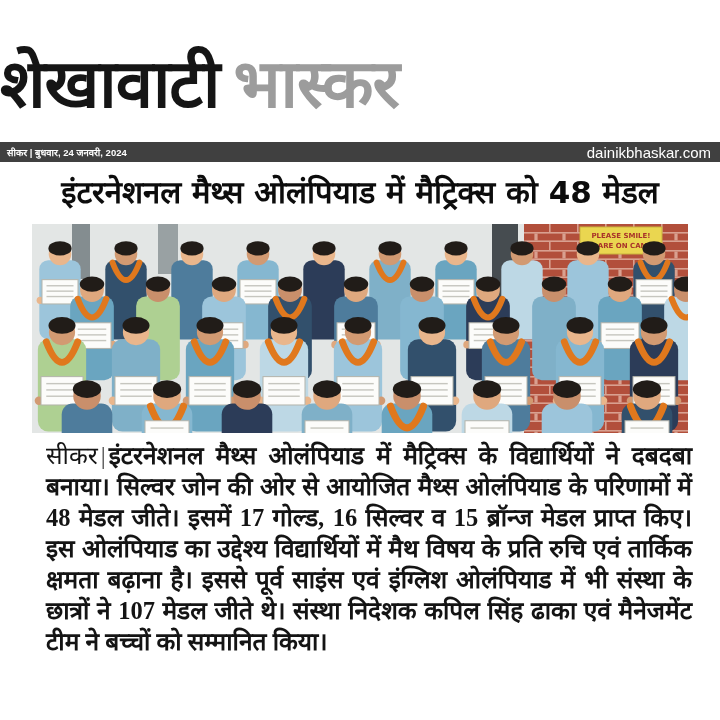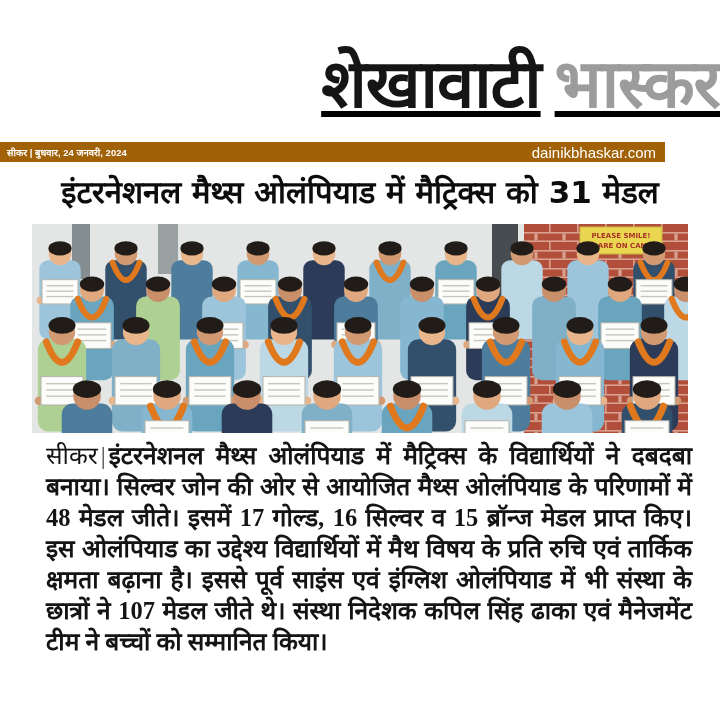--- a/index.html
+++ b/index.html
@@ -1,27 +1,27 @@
 <!DOCTYPE html>
 <html><head>
 <meta charset="utf-8">
 <style>
   html,body{margin:0;padding:0;background:#fff;}
   .page{position:relative;width:720px;height:720px;background:#ffffff;overflow:hidden;
         font-family:"Liberation Sans",sans-serif;}
 
   
-  .masthead{position:absolute;top:38px;left:0;width:100%;text-align:right;
+  .masthead{position:absolute;top:38px;left:0;width:100%;text-align:left;
             font-family:"DejaVu Sans",sans-serif;font-weight:bold;font-size:67px;
-            line-height:1.4;letter-spacing:-1px;white-space:nowrap;text-decoration:underline;}
+            line-height:1.4;letter-spacing:-1px;white-space:nowrap;}
   .masthead .black{color:#151515;}
   .masthead .gray{color:#9c9c9c;margin-left:14px;}
 
   
-  .infobar{position:absolute;top:142px;left:0;width:665px;height:20px;background:#a16207;color:#fff;}
+  .infobar{position:absolute;top:142px;left:0;width:720px;height:20px;background:#404040;color:#fff;}
   .infobar .left{position:absolute;left:7px;top:50%;transform:translateY(-50%);
                  font-size:9.5px;font-weight:bold;white-space:nowrap;}
   .infobar .center{position:absolute;left:52.5%;top:50%;transform:translate(-50%,-50%);
                    display:flex;align-items:center;gap:7px;font-size:11.5px;font-weight:bold;white-space:nowrap;}
   .sun{width:19px;height:19px;border-radius:50%;flex:0 0 auto;
        background:radial-gradient(circle at 35% 30%, #ffd95e 0%, #f2a71b 70%);}
   .infobar .right{position:absolute;right:9px;top:50%;transform:translateY(-50%);
                   font-size:15px;font-weight:normal;}
 
   
@@ -46,21 +46,21 @@
 
   <div class="masthead">
     <span class="black">शेखावाटी</span><span class="gray">भास्कर</span>
   </div>
 
   <div class="infobar">
     <span class="left">सीकर | बुधवार, 24 जनवरी, 2024</span>
     <span class="right">dainikbhaskar.com</span>
   </div>
 
-  <div class="headline">इंटरनेशनल मैथ्स ओलंपियाड में मैट्रिक्स को 31 मेडल</div>
+  <div class="headline">इंटरनेशनल मैथ्स ओलंपियाड में मैट्रिक्स को 48 मेडल</div>
 
   <svg id="photo-svg" class="photo" viewBox="0 0 656 209">
     <defs>
       <pattern id="brick" width="28" height="18" patternUnits="userSpaceOnUse">
         <rect width="28" height="18" fill="#b24f3b"></rect>
         <rect y="8" width="28" height="1.6" fill="#d9a090"></rect>
         <rect y="16.4" width="28" height="1.6" fill="#d9a090"></rect>
         <rect x="13" y="0" width="1.6" height="8" fill="#d9a090"></rect>
         <rect x="0" y="9.6" width="1.6" height="6.8" fill="#d9a090"></rect>
         <rect x="26.4" y="9.6" width="1.6" height="6.8" fill="#d9a090"></rect>

